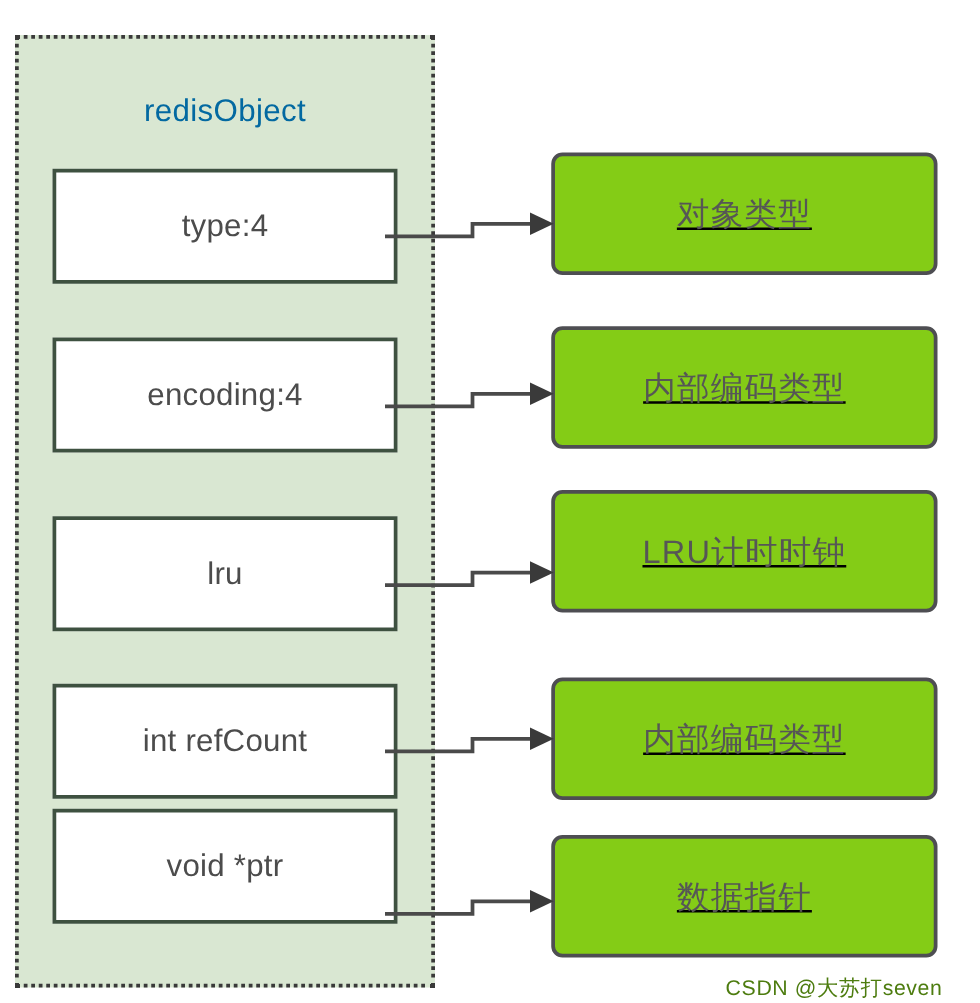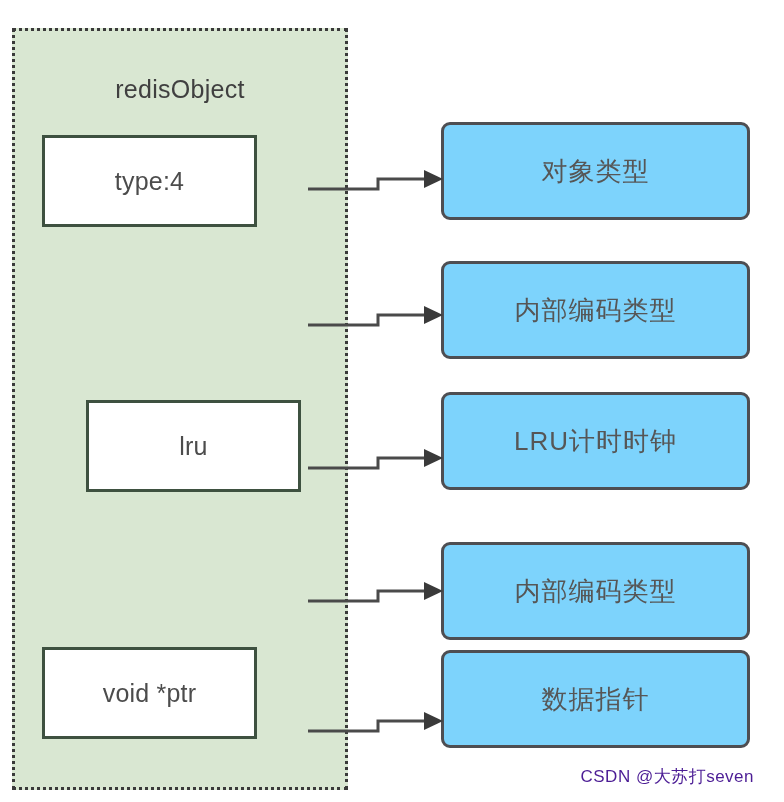--- a/index.html
+++ b/index.html
@@ -31,30 +31,30 @@
     box-sizing: border-box;
   }
 
   .struct-title {
     position: absolute;
     left: 0;
     top: 44px;
     width: 100%;
     text-align: center;
     font-size: 25px;
-    color: #404040;
+    color: #0369a1;
     letter-spacing: 0.3px;
     font-weight: 400;
   }
 
   
   .field-box {
     position: absolute;
     left: 42px;
-    width: 215px;
+    width: 276px;
     height: 92px;
     background: #ffffff;
     border: 3px solid #3e5140;
     box-sizing: border-box;
     display: flex;
     align-items: center;
     justify-content: center;
   }
   .field-box .field-label {
     font-size: 25px;
@@ -62,27 +62,28 @@
     letter-spacing: 0.2px;
     white-space: nowrap;
   }
 
   
   .desc-box {
     position: absolute;
     left: 441px;
     width: 309px;
     height: 98px;
-    background: #7dd3fc;
+    background: #84cc16;
     border: 3px solid #4e4e52;
     border-radius: 9px;
     box-sizing: border-box;
     display: flex;
     align-items: center;
     justify-content: center;
+    text-decoration: underline;
   }
   .desc-box .desc-label {
     font-size: 26px;
     color: #565656;
     letter-spacing: 1px;
     white-space: nowrap;
   }
 
   
   .connector {
@@ -90,59 +91,65 @@
     left: 306px;
     width: 140px;
     height: 40px;
     pointer-events: none;
   }
 
   
   .watermark {
     position: absolute;
     right: 30px;
-    bottom: 14px;
+    bottom: 0;
     font-size: 17px;
-    color: #4c1d95;
+    color: #4d7c0f;
     letter-spacing: 0.5px;
     white-space: nowrap;
   }
 </style>
 </head>
 <body>
 
 <div id="diagram-root">
 
   <div class="struct-container">
     <div class="struct-title">redisObject</div>
   </div>
 
   <div class="field-box" style="top:135px;">
     <span class="field-label">type:4</span>
   </div>
-  <div class="field-box" style="top:400px;margin-left:44px;">
+  <div class="field-box" style="top:270px;">
+    <span class="field-label">encoding:4</span>
+  </div>
+  <div class="field-box" style="top:413px;">
     <span class="field-label">lru</span>
+  </div>
+  <div class="field-box" style="top:547px;">
+    <span class="field-label">int refCount</span>
   </div>
   <div class="field-box" style="top:647px;">
     <span class="field-label">void *ptr</span>
   </div>
 
   <div class="desc-box" style="top:122px;">
     <span class="desc-label">对象类型</span>
   </div>
   <div class="desc-box" style="top:261px;text-align:center;">
     <span class="desc-label">内部编码类型</span>
   </div>
   <div class="desc-box" style="top:392px;align-items:center;">
     <span class="desc-label">LRU计时时钟</span>
   </div>
   <div class="desc-box" style="top:542px;">
     <span class="desc-label">内部编码类型</span>
   </div>
-  <div class="desc-box" style="top:650px;">
+  <div class="desc-box" style="top:668px;">
     <span class="desc-label">数据指针</span>
   </div>
 
   <svg class="connector" style="top:161px;" viewBox="0 0 140 40">
     <path d="M 2 28 L 72 28 L 72 18 L 122 18" fill="none" stroke="#4a4a4a" stroke-width="3"></path>
     <polygon points="118,9 137,18 118,27" fill="#3a3a3a"></polygon>
   </svg>
 
   <svg class="connector" style="top:297px;" viewBox="0 0 140 40">
     <path d="M 2 28 L 72 28 L 72 18 L 122 18" fill="none" stroke="#4a4a4a" stroke-width="3"></path>

